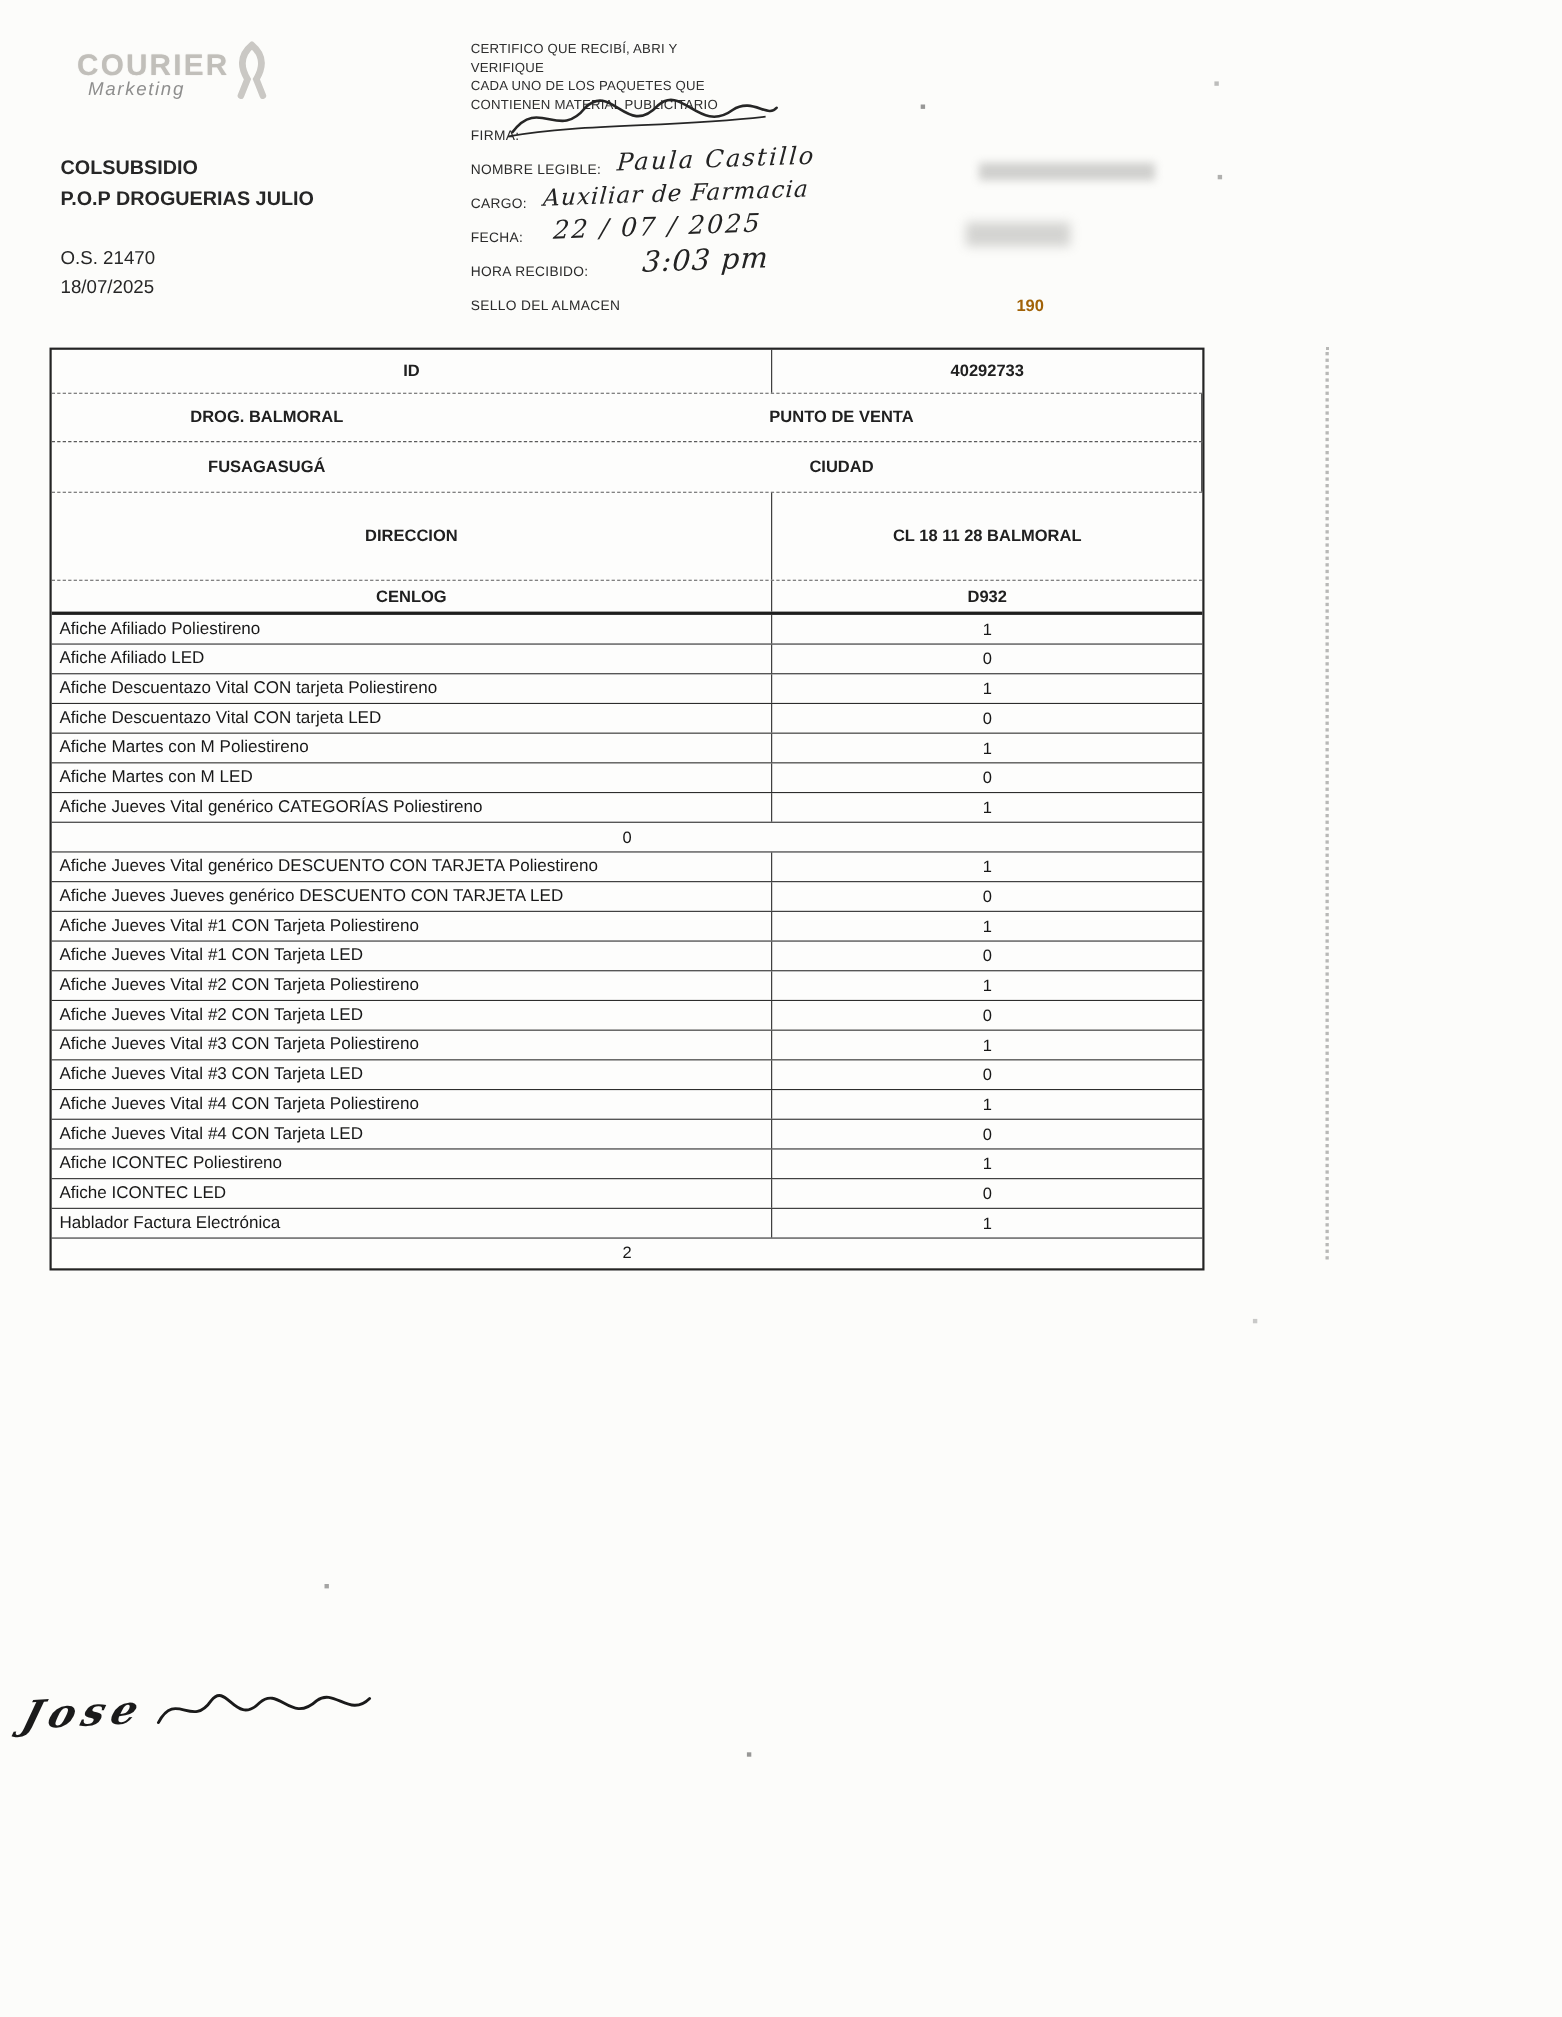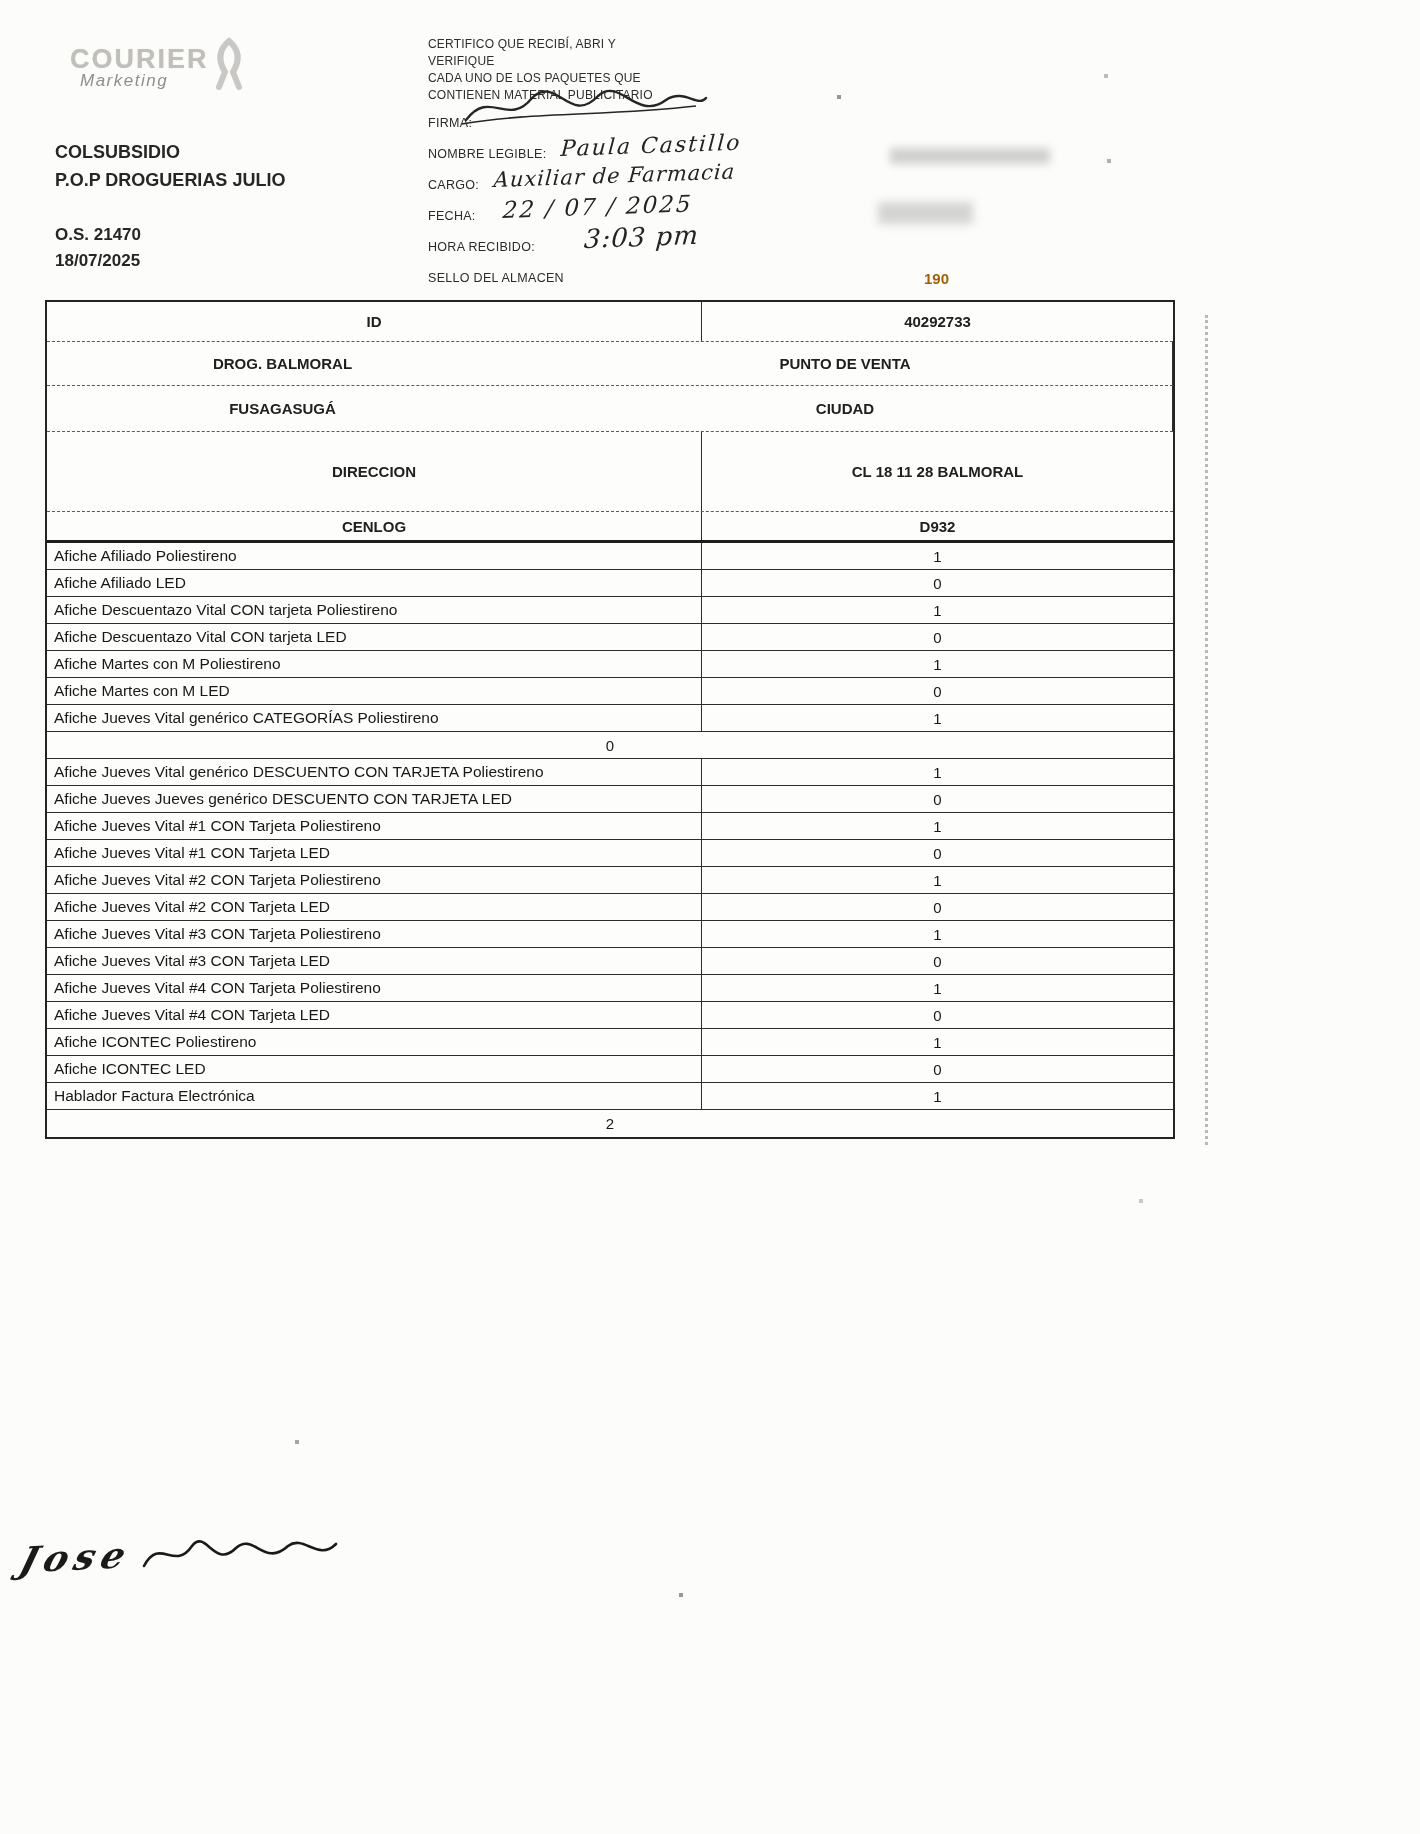--- a/index.html
+++ b/index.html
@@ -8,21 +8,21 @@
   .page{position:relative;width:1420px;height:1834px;background:#fcfcfa;color:#1d1d1d;overflow:hidden}
 
   
   .logo{position:absolute;left:70px;top:44px;opacity:.8}
   .logo-name{font-size:27px;font-weight:bold;letter-spacing:2px;color:#b3b0ab;text-shadow:0 0 1px #cdcac4}
   .logo-tagline{font-size:17px;color:#737373;margin:-4px 0 0 10px;letter-spacing:1.5px;font-style:italic}
   .ribbon{position:absolute;left:138px;top:-8px;opacity:.85}
 
   
   .client{position:absolute;left:55px;top:138px;font-size:18px;font-weight:bold;line-height:28px;color:#262626}
-  .order{position:absolute;left:55px;top:222px;font-size:17px;font-weight:bold;line-height:26px;color:#262626}
+  .order{position:absolute;left:55px;top:222px;font-size:17px;font-weight:normal;line-height:26px;color:#262626}
 
   
   .cert{position:absolute;left:428px;top:36px;font-size:12px;line-height:17px;color:#2e2e2e;letter-spacing:.2px}
   .fields{position:absolute;left:428px;top:110px}
   .field-row{display:flex;align-items:flex-end;height:20px;margin-bottom:11px;white-space:nowrap}
   .field-label{font-size:12.5px;color:#2b2b2b;letter-spacing:.3px}
   .field-value{font-family:"DejaVu Serif",serif;font-style:italic;font-size:21px;color:#232323;margin-left:14px;transform:rotate(-2deg) skewX(-6deg);transform-origin:left bottom}
   .fields .field-row:nth-of-type(2) .field-value{font-size:22px;letter-spacing:2px}
   .fields .field-row:nth-of-type(3) .field-value{font-size:21px;letter-spacing:1px}
   .fields .field-row:nth-of-type(4) .field-value{font-size:23px;margin-left:26px;letter-spacing:2px}
@@ -30,21 +30,21 @@
   .firma-sig{position:absolute;left:460px;top:82px}
 
   
   .stamp{position:absolute;left:872px;top:136px;width:210px;height:115px;opacity:.45}
   .stamp::before{content:"";position:absolute;left:18px;top:12px;width:160px;height:16px;background:#9a9a98;filter:blur(4px)}
   .stamp::after{content:"";position:absolute;left:6px;top:66px;width:95px;height:22px;background:#a3a3a0;filter:blur(5px)}
 
   .page-number{position:absolute;left:924px;top:270px;font-size:15px;font-weight:bold;color:#a16207}
 
   
-  .doc-table{position:absolute;left:45px;top:300px;width:1130px;border:2.5px solid #242424;background:#fdfdfc}
+  .doc-table{position:absolute;left:45px;top:316px;width:1050px;border:2.5px solid #242424;background:#fdfdfc}
   .row{display:flex}
   .cell{display:flex;align-items:center}
   .cell.left{width:655px;border-right:1.8px solid #2c2c2c}
   .cell.right{flex:1;justify-content:center;text-align:center}
   .hdr-rows .row{border-bottom:1px dashed #5a5a5a;font-weight:bold;font-size:15px;color:#202020}
   .hdr-rows .row .cell.left{justify-content:center;text-align:center}
   .hdr-rows .row:nth-of-type(1){height:40px}
   .hdr-rows .row:nth-of-type(2){height:44px}
   .hdr-rows .row:nth-of-type(3){height:46px}
   .hdr-rows .row:nth-of-type(4){height:80px}

